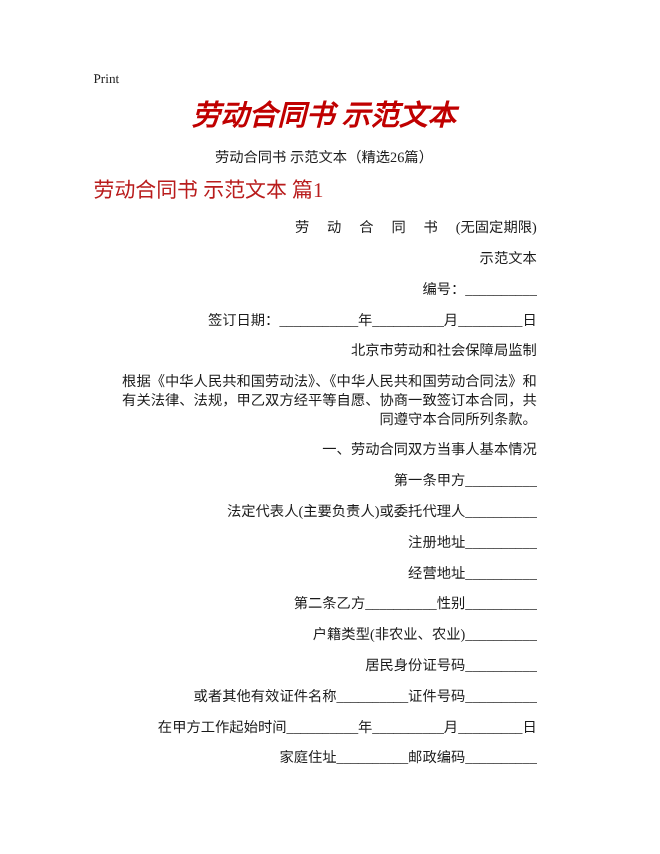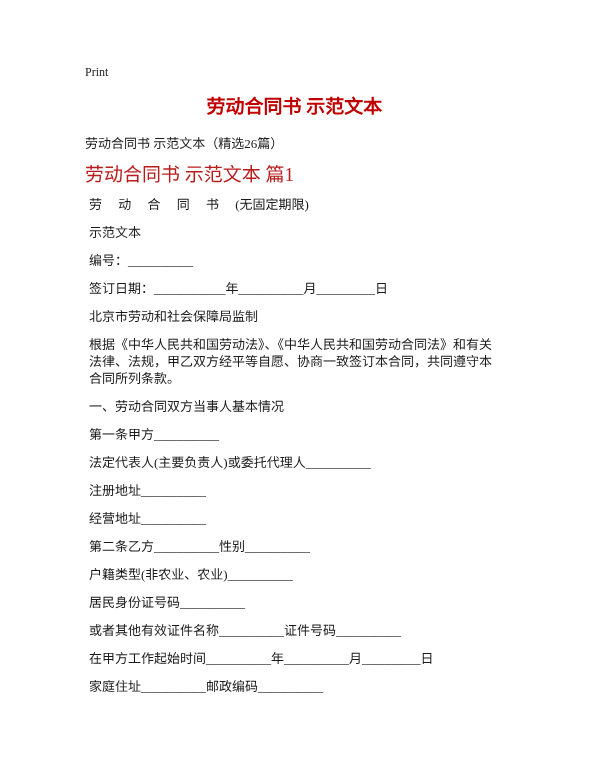--- a/index.html
+++ b/index.html
@@ -21,41 +21,43 @@
   .print-link {
     display: inline-block;
     font-size: 12px;
     line-height: 15px;
     color: #222222;
     margin: 0 0 15px 0;
     cursor: pointer;
     text-decoration: none;
   }
   .doc-title {
-    font-size: 19px;
+    font-size: 26px;
     line-height: 24px;
     font-weight: bold;
     text-align: center;
     margin: 0 0 16px 0;
+    font-style: italic;
   }
   .doc-subtitle {
     font-size: 13px;
     line-height: 17px;
     font-weight: normal;
     color: #1a1a1a;
     margin: 0 0 14px 0;
+    text-align: center;
   }
   .doc-heading {
     font-size: 19px;
     line-height: 17px;
     font-weight: normal;
     color: #b91c1c;
     margin: 0 0 13px 0;
   }
-  .doc-body { margin: 4px; }
+  .doc-body { margin: 16px; text-align: right; }
   .doc-line {
     font-size: 13px;
     line-height: 17px;
     margin: 0 0 11px 0;
     color: #1a1a1a;
     white-space: pre-wrap;
     word-break: break-all;
   }
 </style>
 </head>

